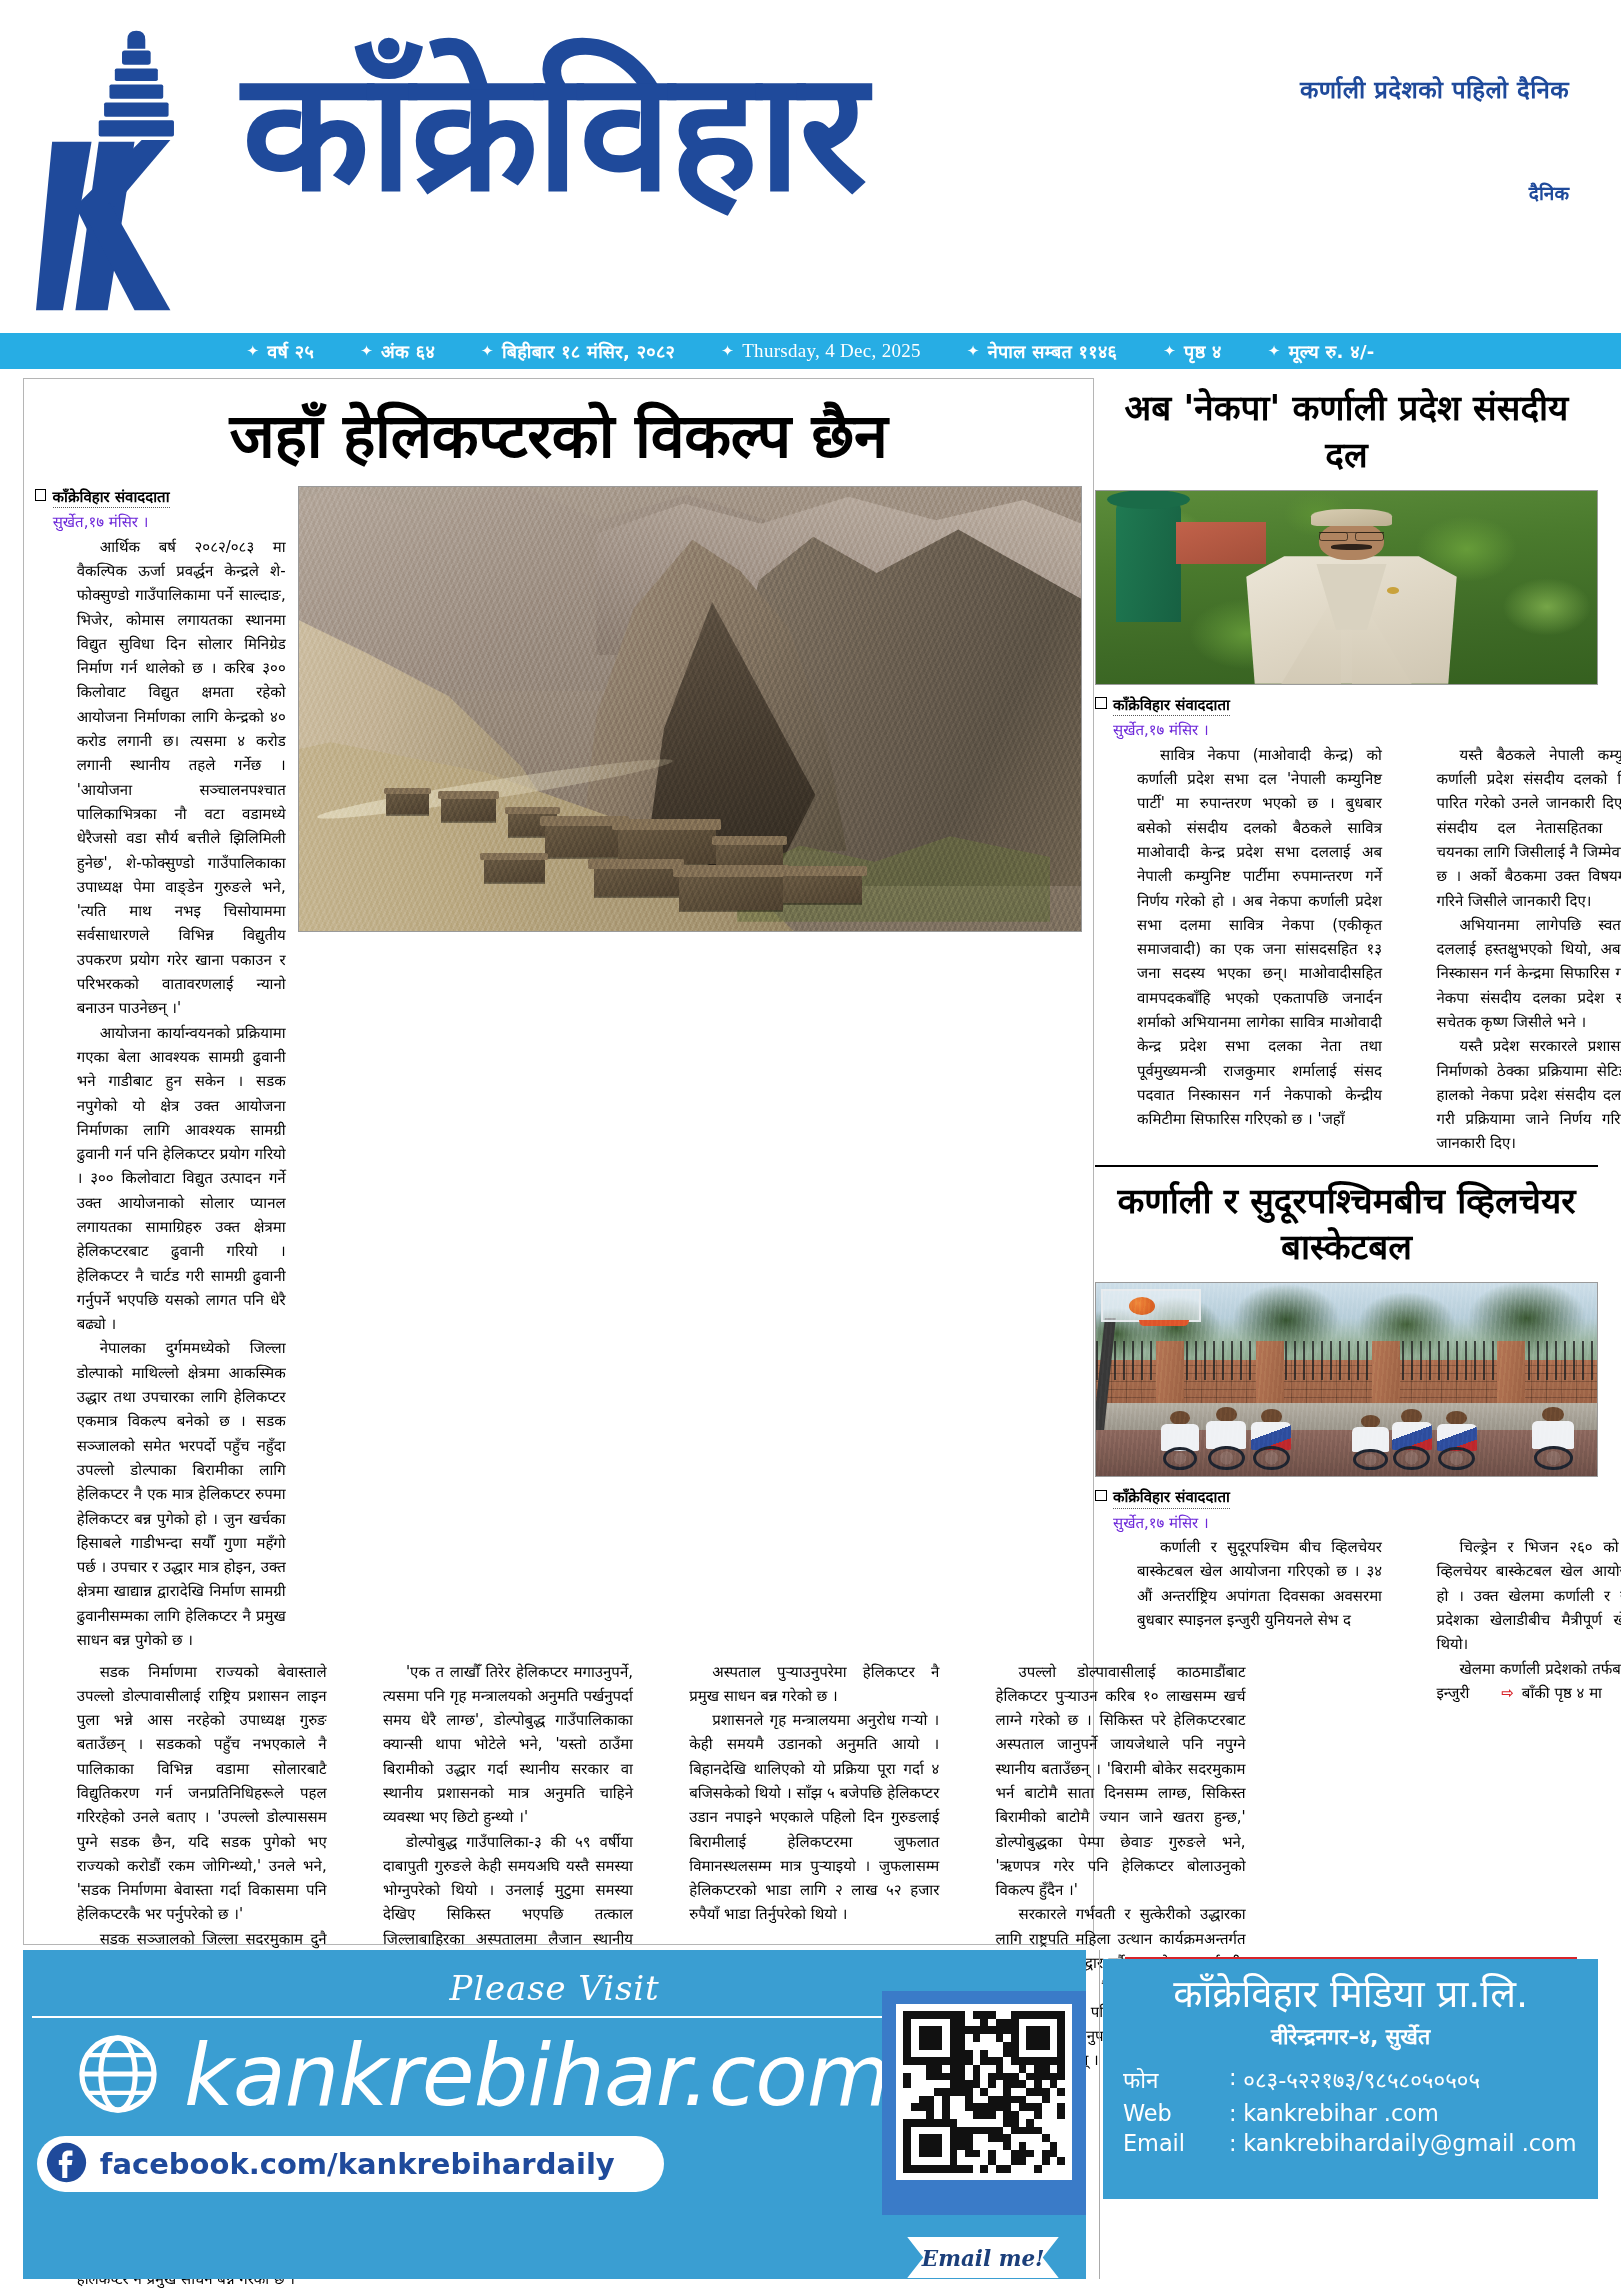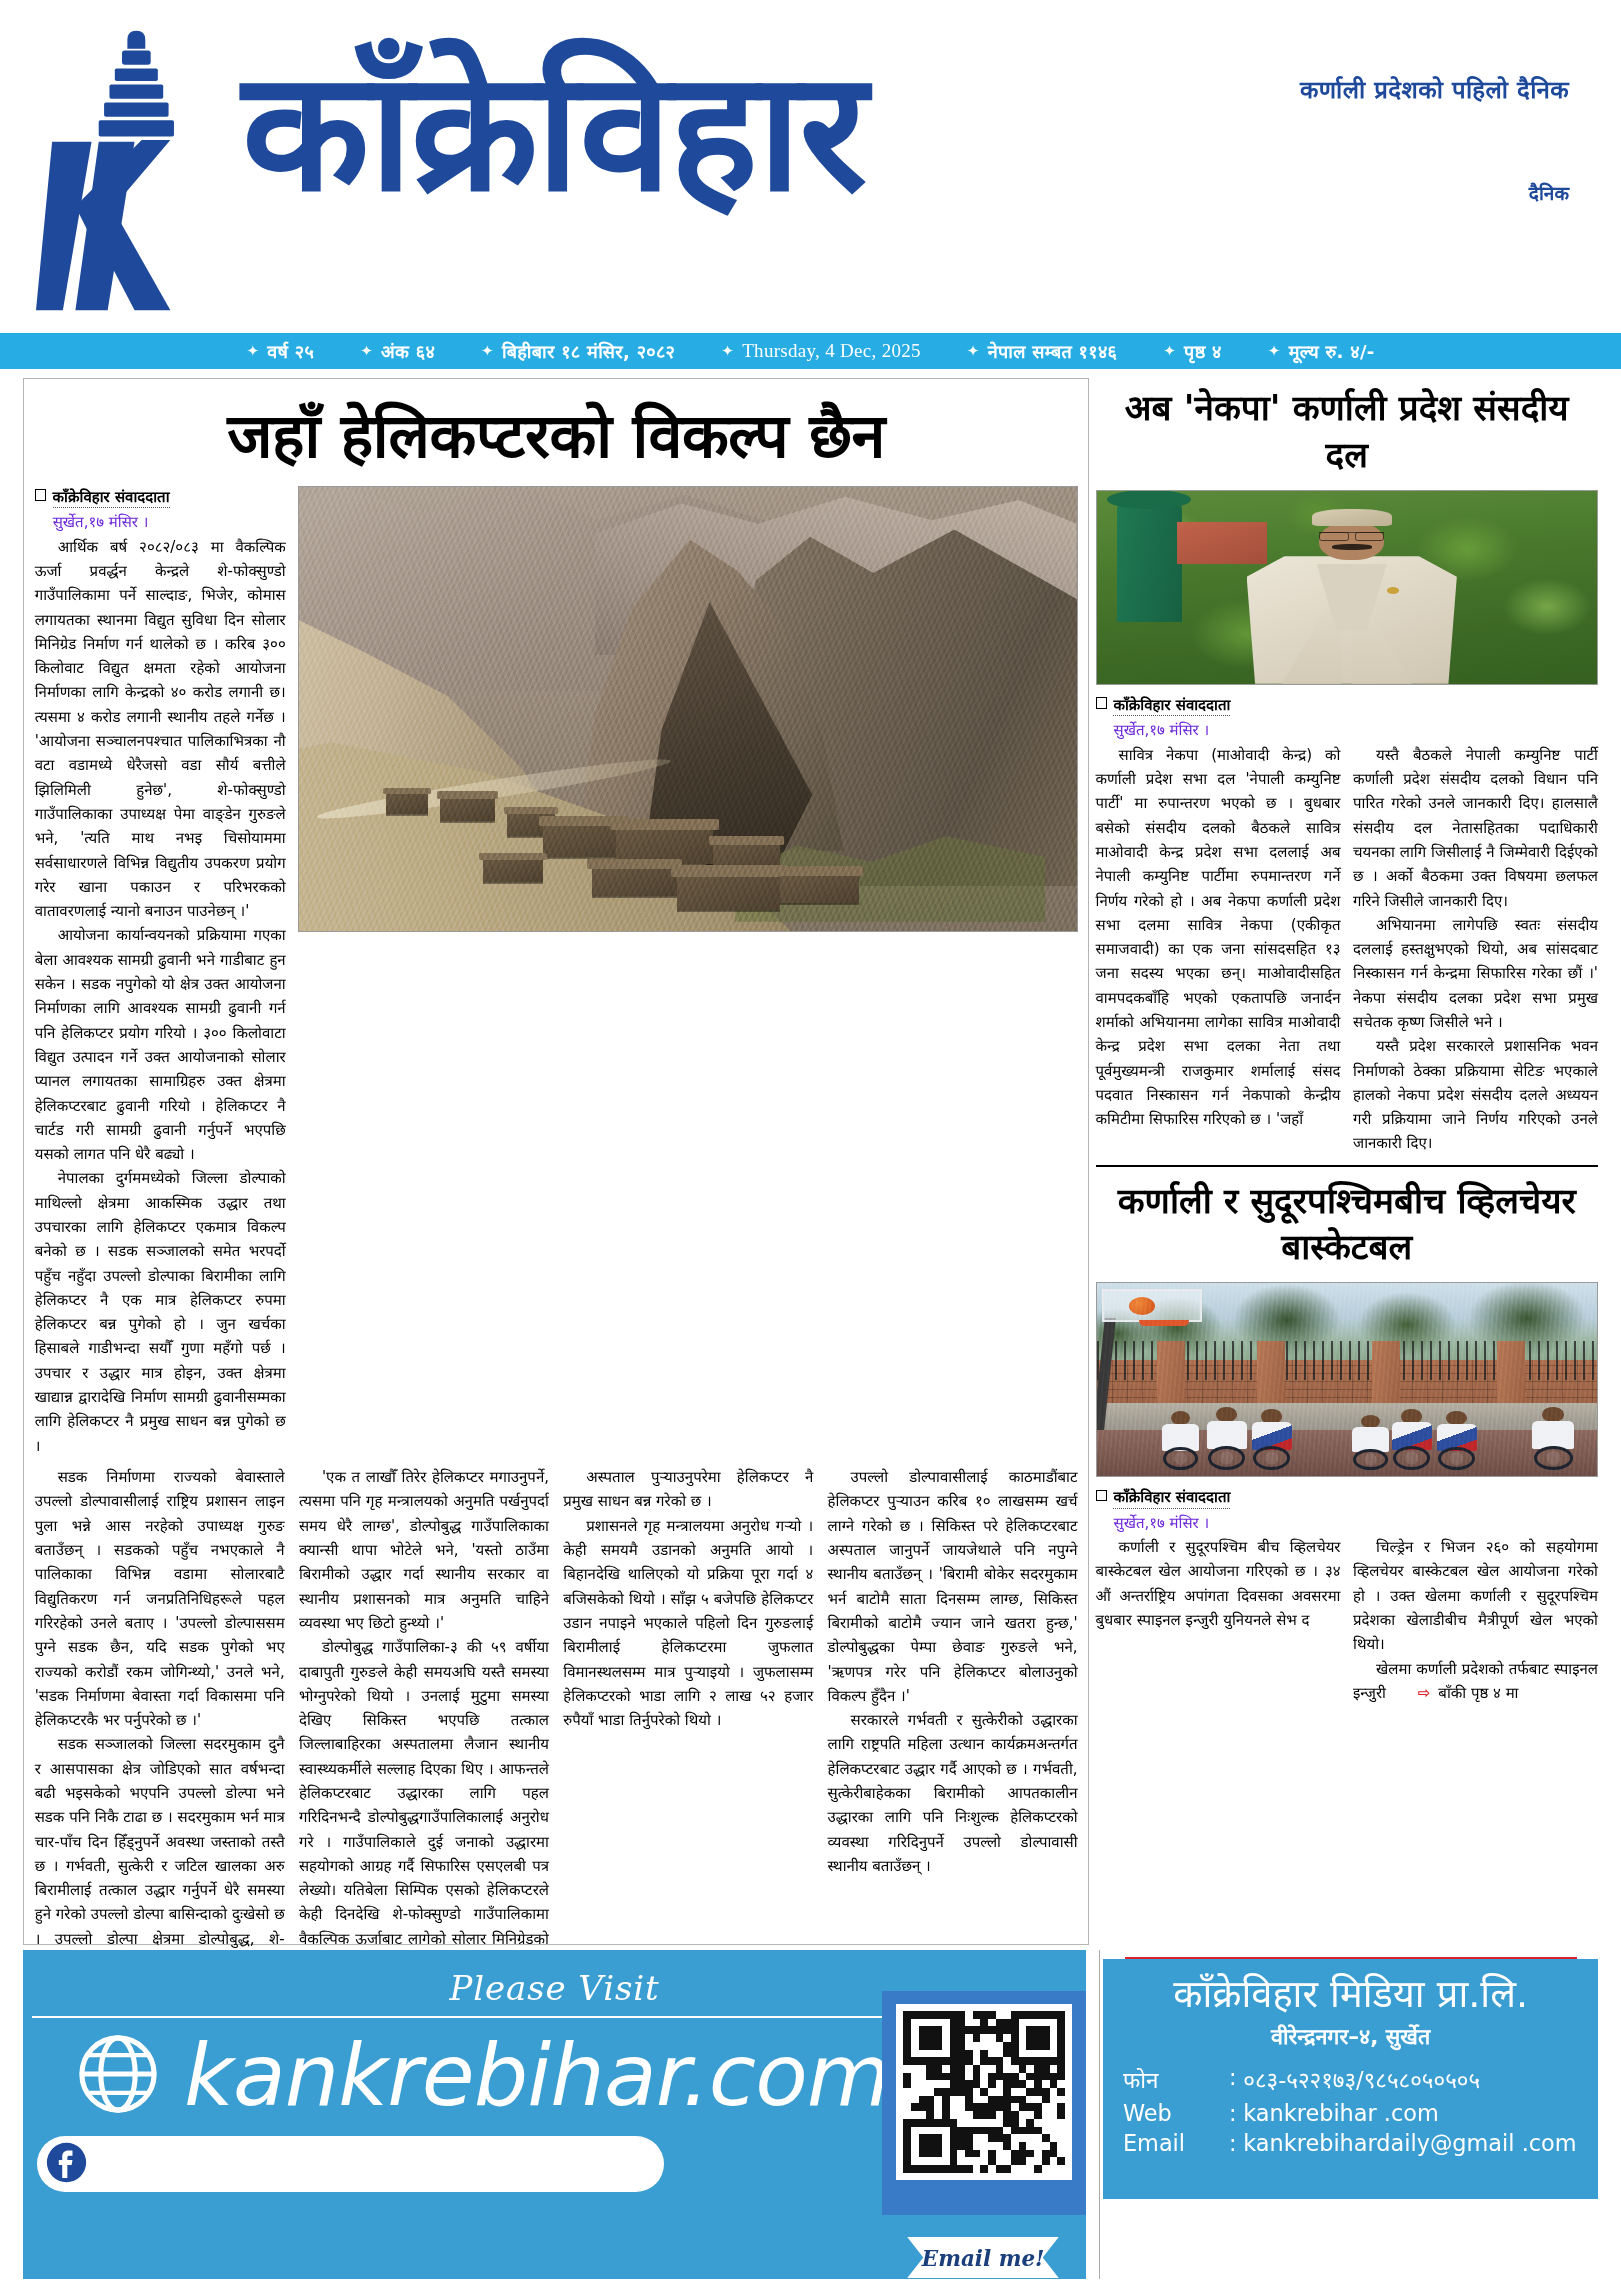--- a/index.html
+++ b/index.html
@@ -177,20 +177,21 @@
 
   
   .body-col {
     font-family: "DejaVu Sans", sans-serif;
     font-size: 15px;
     line-height: 1.62;
     color: #000;
     text-align: justify;
     text-justify: inter-word;
     hyphens: none;
+    margin-left: 42px;
   }
   .body-col p { text-indent: 23px; margin: 0; }
 
   
   .left-top {
     display: flex;
     gap: 12.5px;
   }
   .left-text-col {
     width: 251px;
@@ -875,20 +876,21 @@
       <span class="ad-url">kankrebihar.com</span>
     </div>
 
     <div class="fb-pill">
       <span>
         <svg width="41" height="41" viewBox="0 0 48 48">
           <circle cx="24" cy="24" r="23" fill="#1f4a9b"></circle>
           <path d="M27 16h4v-6h-5c-4 0-7 2.6-7 7v4h-4v6h4v15h6V27h5l1-6h-6v-3c0-1.2.8-2 2-2z" fill="#fff"></path>
         </svg>
       </span>
+      <span class="fb-text">facebook.com/kankrebihardaily</span>
     </div>
 
     <div class="qr-panel">
       <div class="qr-box">
         <div class="qr-grid" id="qr-grid">
             <i></i>
             <i></i>
             <i></i>
             <i></i>
             <i></i>

